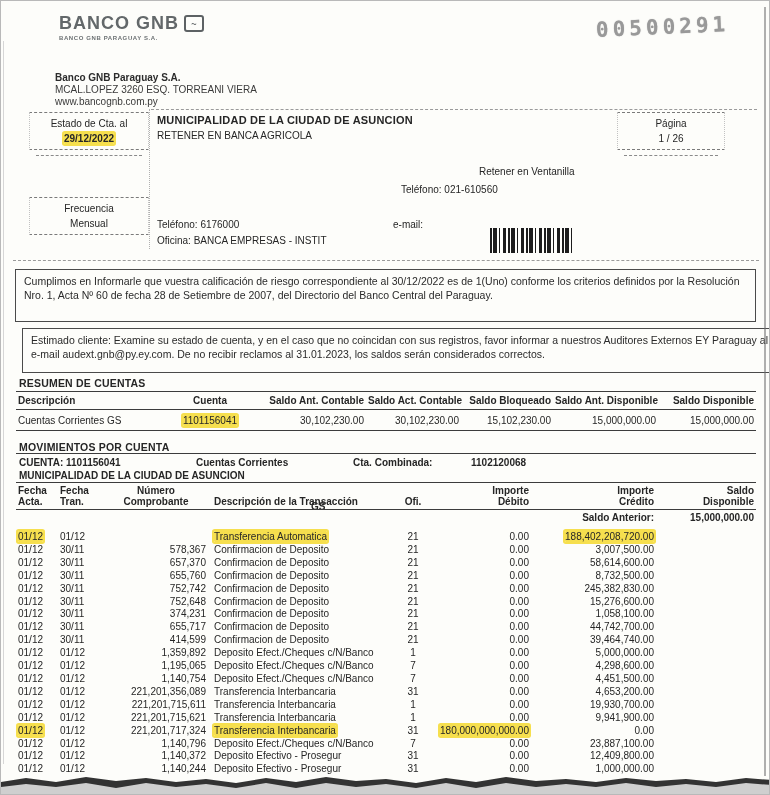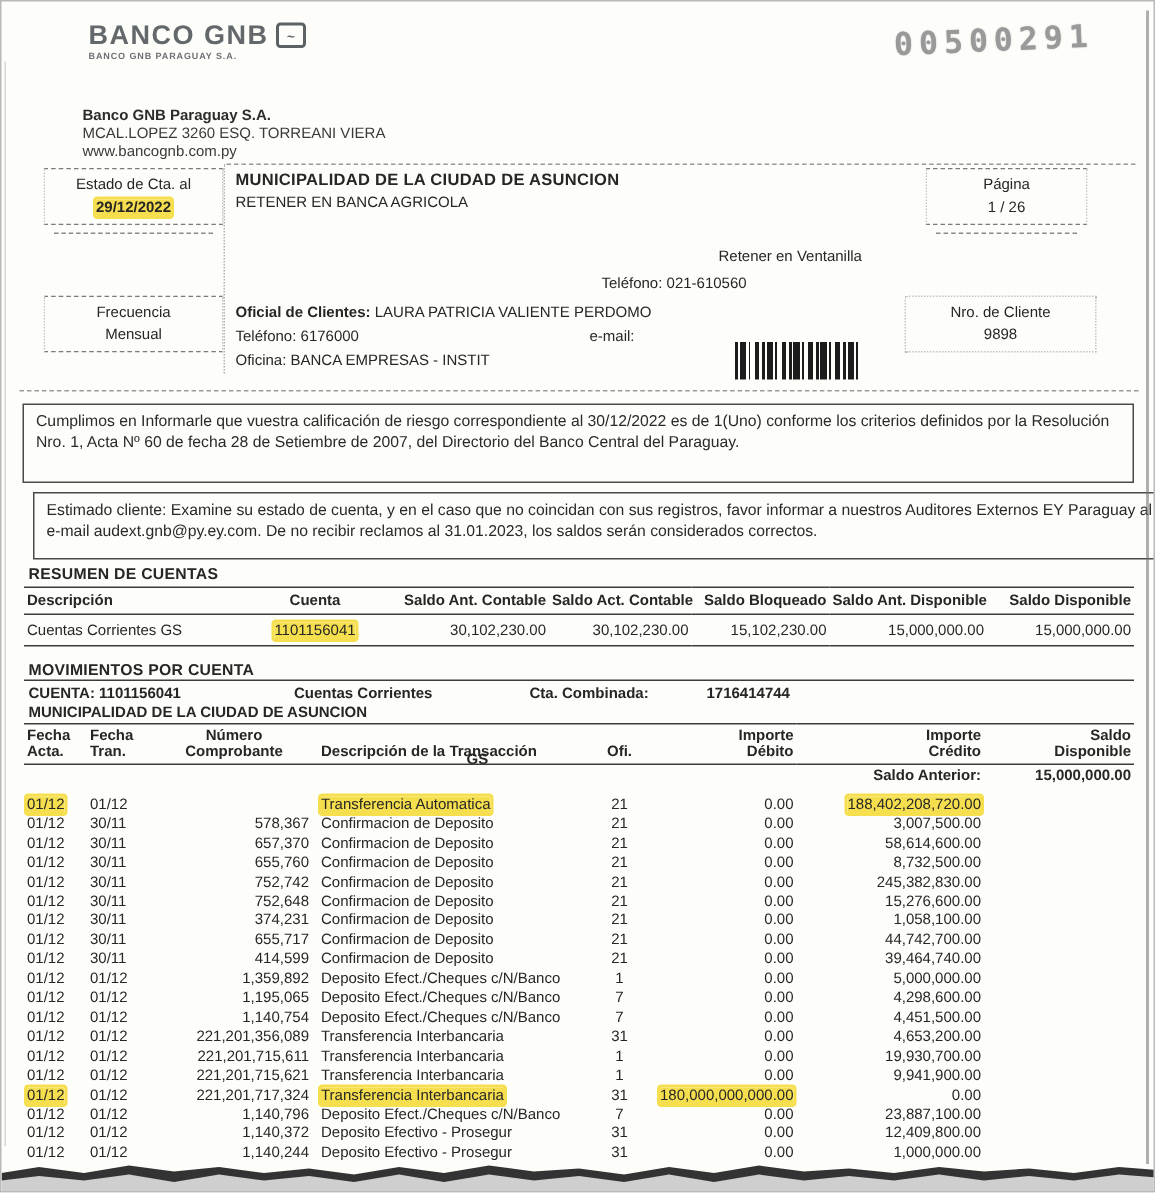--- a/index.html
+++ b/index.html
@@ -98,38 +98,30 @@
   </div>
 
   <div class="abs small" style="left:478px;top:165px;">Retener en Ventanilla</div>
   <div class="abs small" style="left:400px;top:183px;">Teléfono: 021-610560</div>
 
   <div class="abs dashbox" style="left:28px;top:196px;width:120px;">
     <div>Frecuencia</div>
     <div>Mensual</div>
   </div>
 
-  <div class="abs small" style="left:156px;top:202px;">
-    <span class="b">Oficial de Clientes:</span>
-    <span>LAURA PATRICIA VALIENTE PERDOMO</span>
-  </div>
   <div class="abs small" style="left:156px;top:218px;">
     <span>Teléfono:</span>
     <span>6176000</span>
   </div>
   <div class="abs small" style="left:392px;top:218px;">e-mail:</div>
   <div class="abs small" style="left:156px;top:234px;">
     <span>Oficina:</span>
     <span>BANCA EMPRESAS - INSTIT</span>
   </div>
 
-  <div class="abs dotbox" style="left:602px;top:196px;width:128px;">
-    <div>Nro. de Cliente</div>
-    <div>9898</div>
-  </div>
 
   <div class="abs" style="left:489px;top:227px;width:84px;height:25px;
       background:repeating-linear-gradient(90deg,#1c1c1c 0 2px,transparent 2px 3px,#1c1c1c 3px 7px,transparent 7px 9px,#1c1c1c 9px 10px,transparent 10px 13px,#1c1c1c 13px 16px,transparent 16px 18px);"></div>
 
   <div class="abs dashline" style="left:12px;top:259px;width:746px;"></div>
 
   <div class="abs notice" style="left:14px;top:268px;width:741px;height:53px;">Cumplimos en Informarle que vuestra calificación de riesgo correspondiente al 30/12/2022 es de 1(Uno) conforme los criterios definidos por la Resolución Nro. 1, Acta Nº 60 de fecha 28 de Setiembre de 2007, del Directorio del Banco Central del Paraguay.</div>
   <div class="abs notice" style="left:21px;top:327px;width:767px;height:45px;">Estimado cliente: Examine su estado de cuenta, y en el caso que no coincidan con sus registros, favor informar a nuestros Auditores Externos EY Paraguay al e-mail audext.gnb@py.ey.com. De no recibir reclamos al 31.01.2023, los saldos serán considerados correctos.</div>
 
   <div class="abs sect" style="left:18px;top:376px;">RESUMEN DE CUENTAS</div>
@@ -168,21 +160,21 @@
       </tbody>
   </table>
 
   <div class="abs sect" style="left:18px;top:440px;">MOVIMIENTOS POR CUENTA</div>
   <div class="abs" style="left:15px;top:452px;width:740px;border-top:1.2px solid #3c3c3c;"></div>
 
   <div class="abs small b" style="left:18px;top:456px;text-align:center;">CUENTA: 1101156041</div>
   <div class="abs small b" style="left:195px;top:456px;">Cuentas Corrientes</div>
   <div class="abs small b" style="left:310px;top:456px;margin-top:44px;">GS</div>
   <div class="abs small b" style="left:352px;top:456px;">Cta. Combinada:</div>
-  <div class="abs small b" style="left:470px;top:456px;">1716414744</div>
+  <div class="abs small b" style="left:470px;top:456px;">1102120068</div>
 
   <div class="abs small b" style="left:18px;top:469px;">MUNICIPALIDAD DE LA CIUDAD DE ASUNCION</div>
 
   <table class="abs mov-table" style="left:15px;top:481px;">
     <colgroup>
       <col style="width:42px">
         <col style="width:42px">
         <col style="width:112px">
         <col style="width:178px">
       <col style="width:46px">

